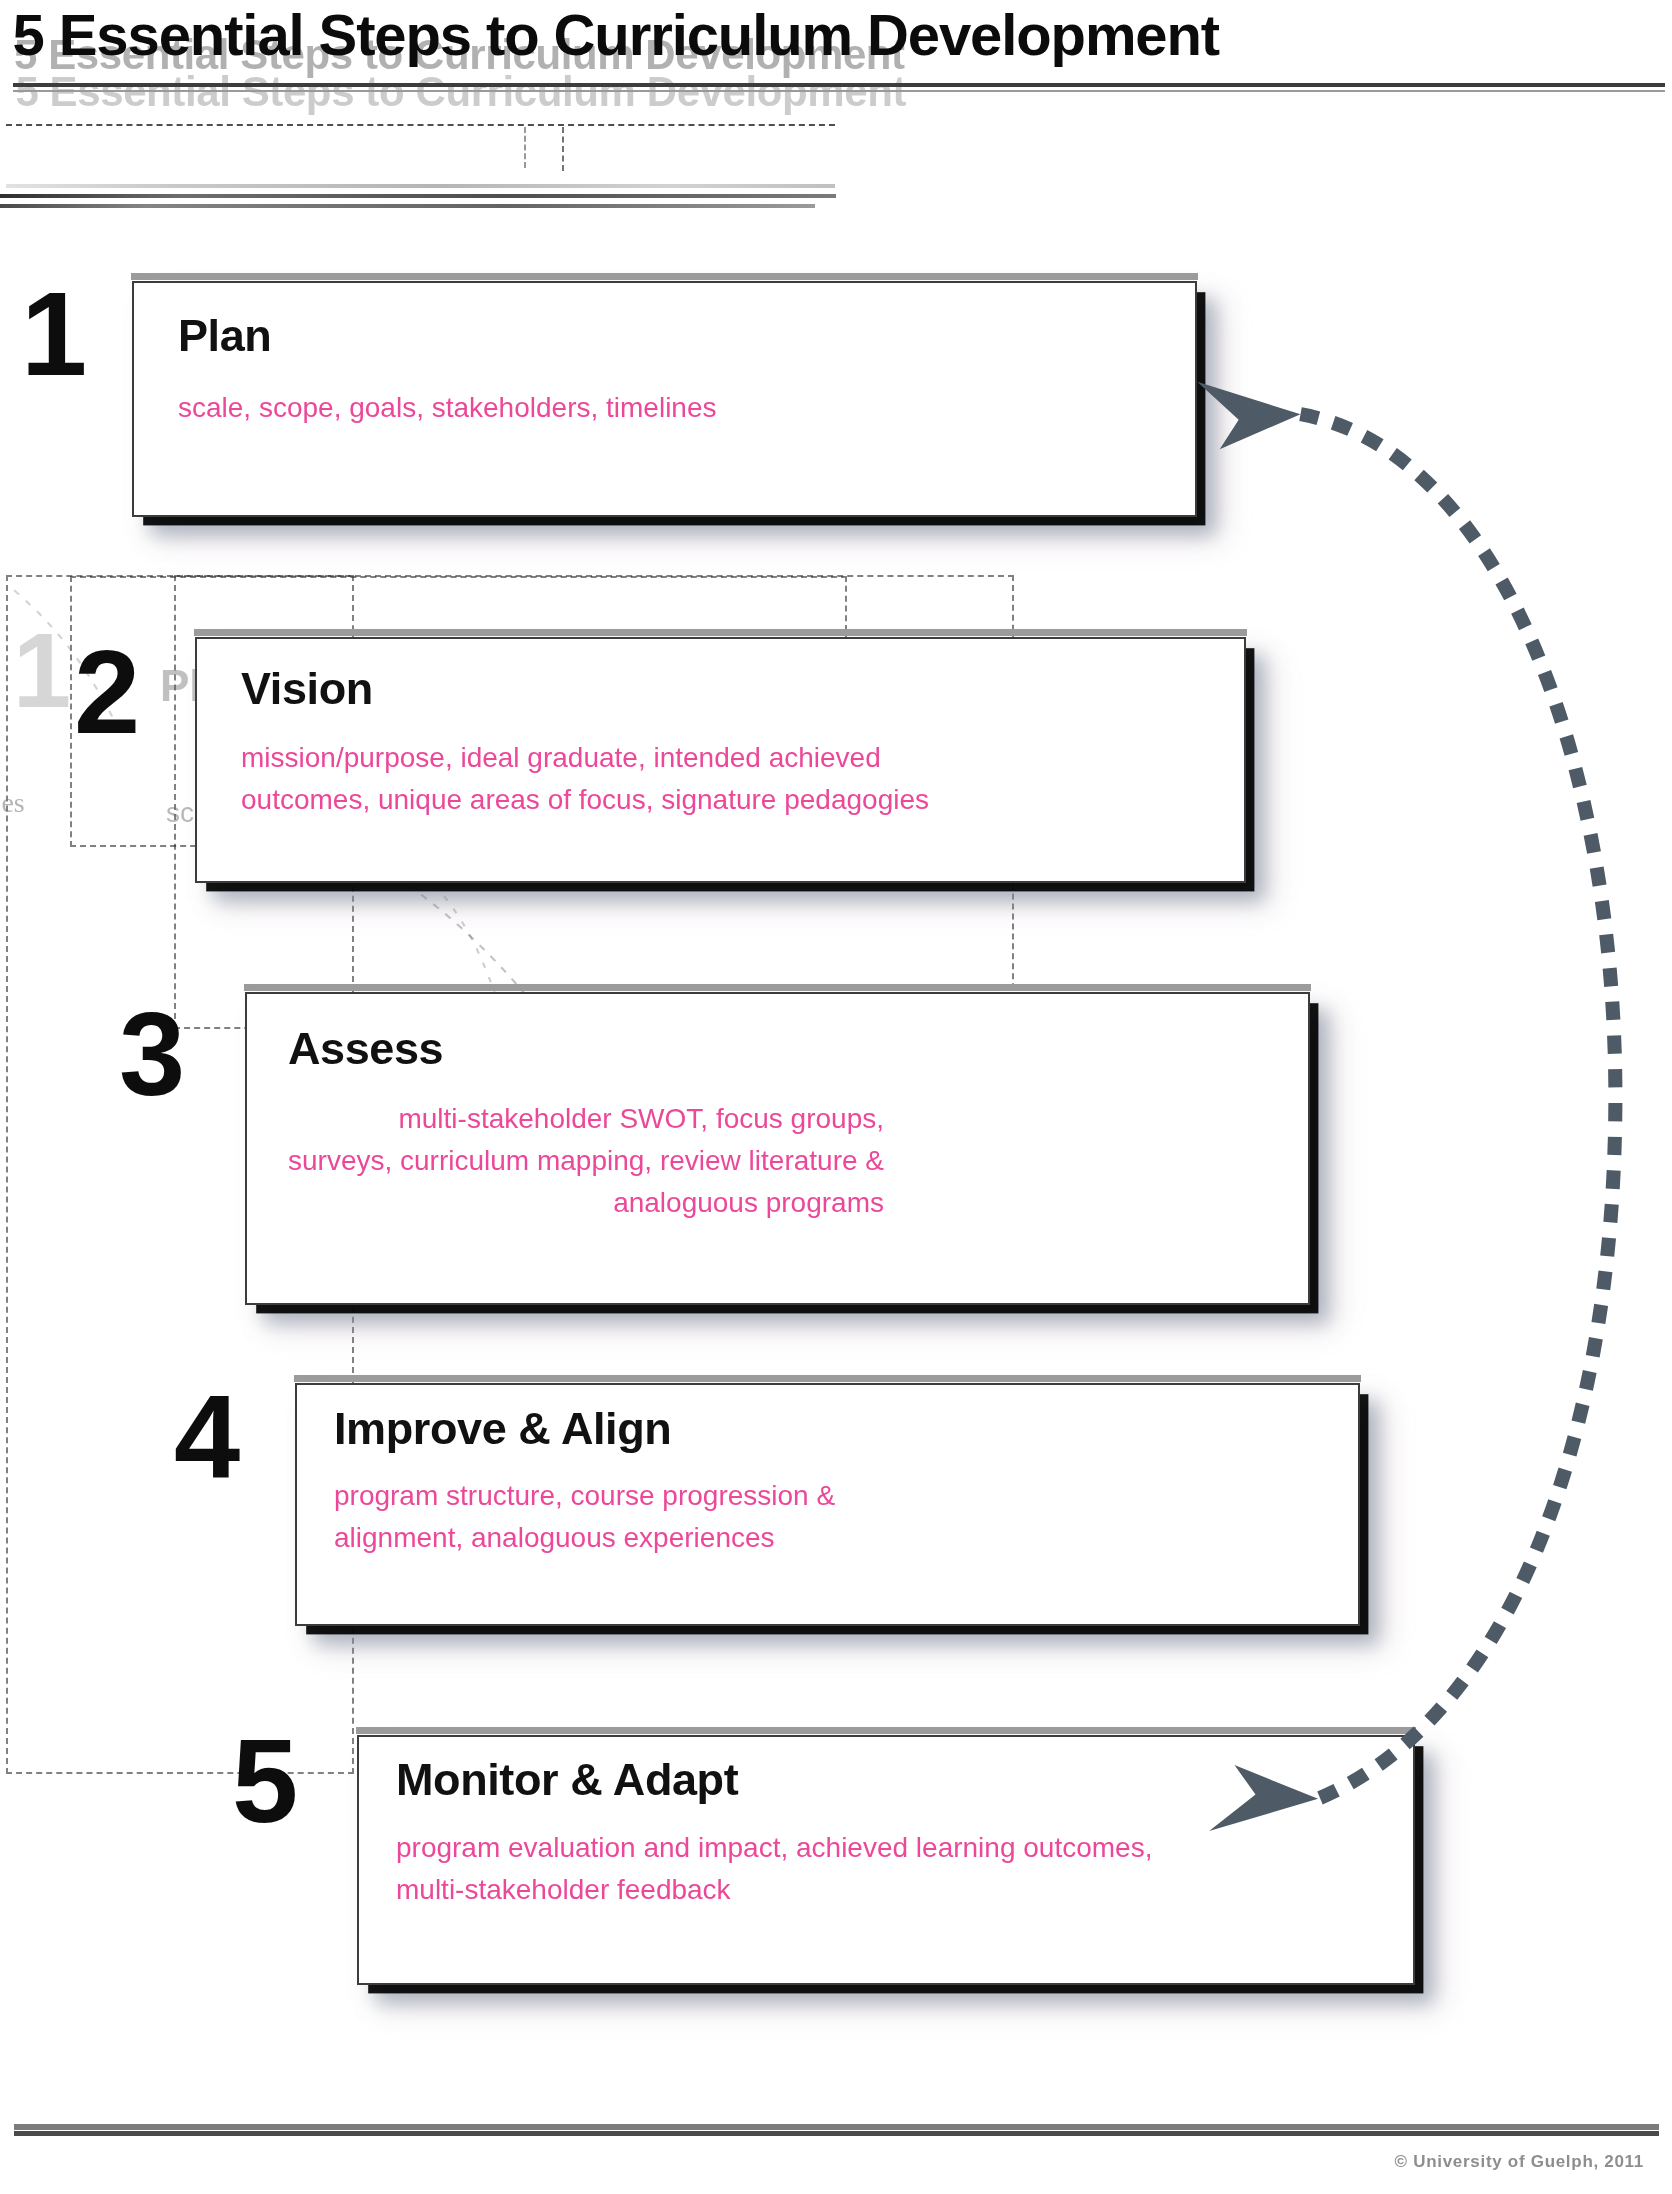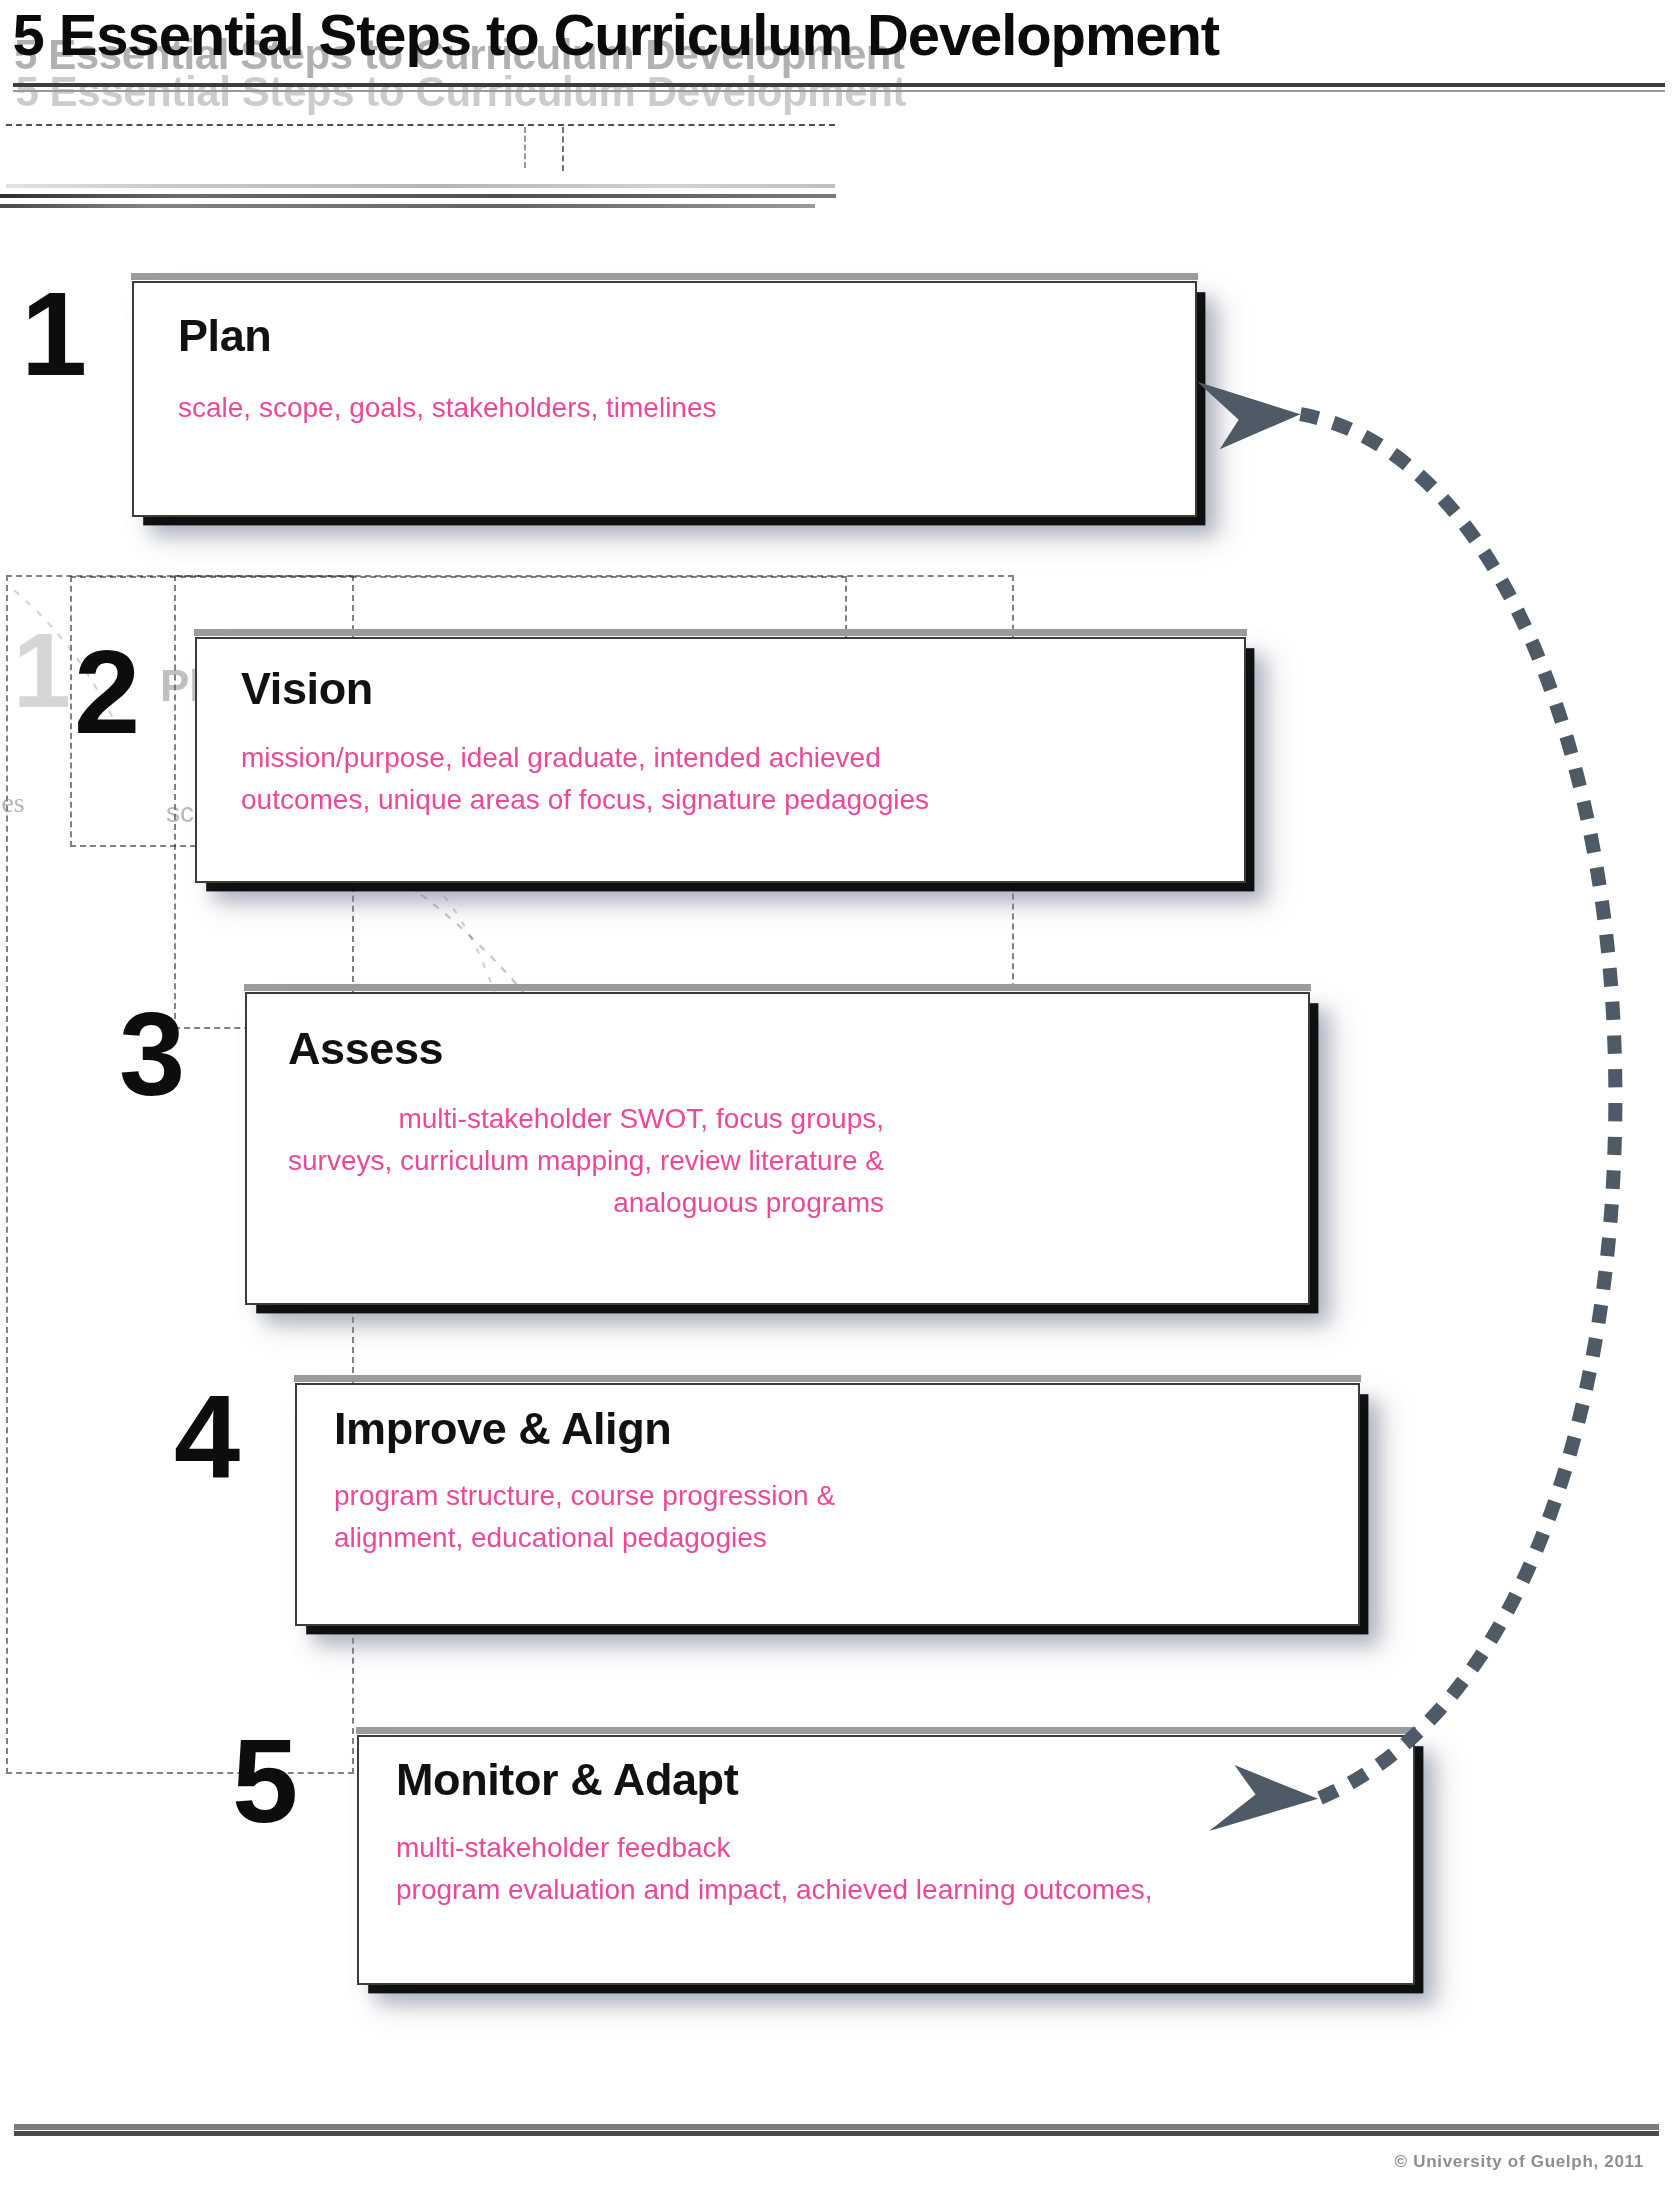--- a/index.html
+++ b/index.html
@@ -162,32 +162,32 @@
       </div>
     </div>
   </div>
 
   <div class="step">
     <div class="num" style="left:174px;top:1388px;">4</div>
     <div class="box" style="left:295px;top:1383px;width:1061px;height:239px;">
       <div class="box-title" style="left:37px;top:21px;">Improve &amp; Align</div>
       <div class="box-body" style="left:37px;top:90px;">
         <div>program structure, course progression &amp;</div>
-        <div>alignment, educational pedagogies</div>
+        <div>alignment, analoguous experiences</div>
       </div>
     </div>
   </div>
 
   <div class="step">
     <div class="num" style="left:232px;top:1732px;">5</div>
     <div class="box" style="left:357px;top:1735px;width:1054px;height:246px;">
       <div class="box-title" style="left:37px;top:19.7px;">Monitor &amp; Adapt</div>
       <div class="box-body" style="left:37px;top:90px;">
+        <div>program evaluation and impact, achieved learning outcomes,</div>
         <div>multi-stakeholder feedback</div>
-        <div>program evaluation and impact, achieved learning outcomes,</div>
       </div>
     </div>
   </div>
 
   <svg id="cycle-arrow" viewBox="0 0 640 2120">
     <path d="M 150 70 C 430 120 600 560 598 1050 C 596 1540 440 1930 175 2040" fill="none" stroke="#4e5b66" stroke-width="20" stroke-dasharray="26 22" stroke-linecap="butt"></path>
     <polygon points="150,70 3,24 62,78 35,120" fill="#4e5b66"></polygon>
     <polygon points="175,2040 20,2086 86,2034 56,1992" fill="#4e5b66"></polygon>
   </svg>
 

